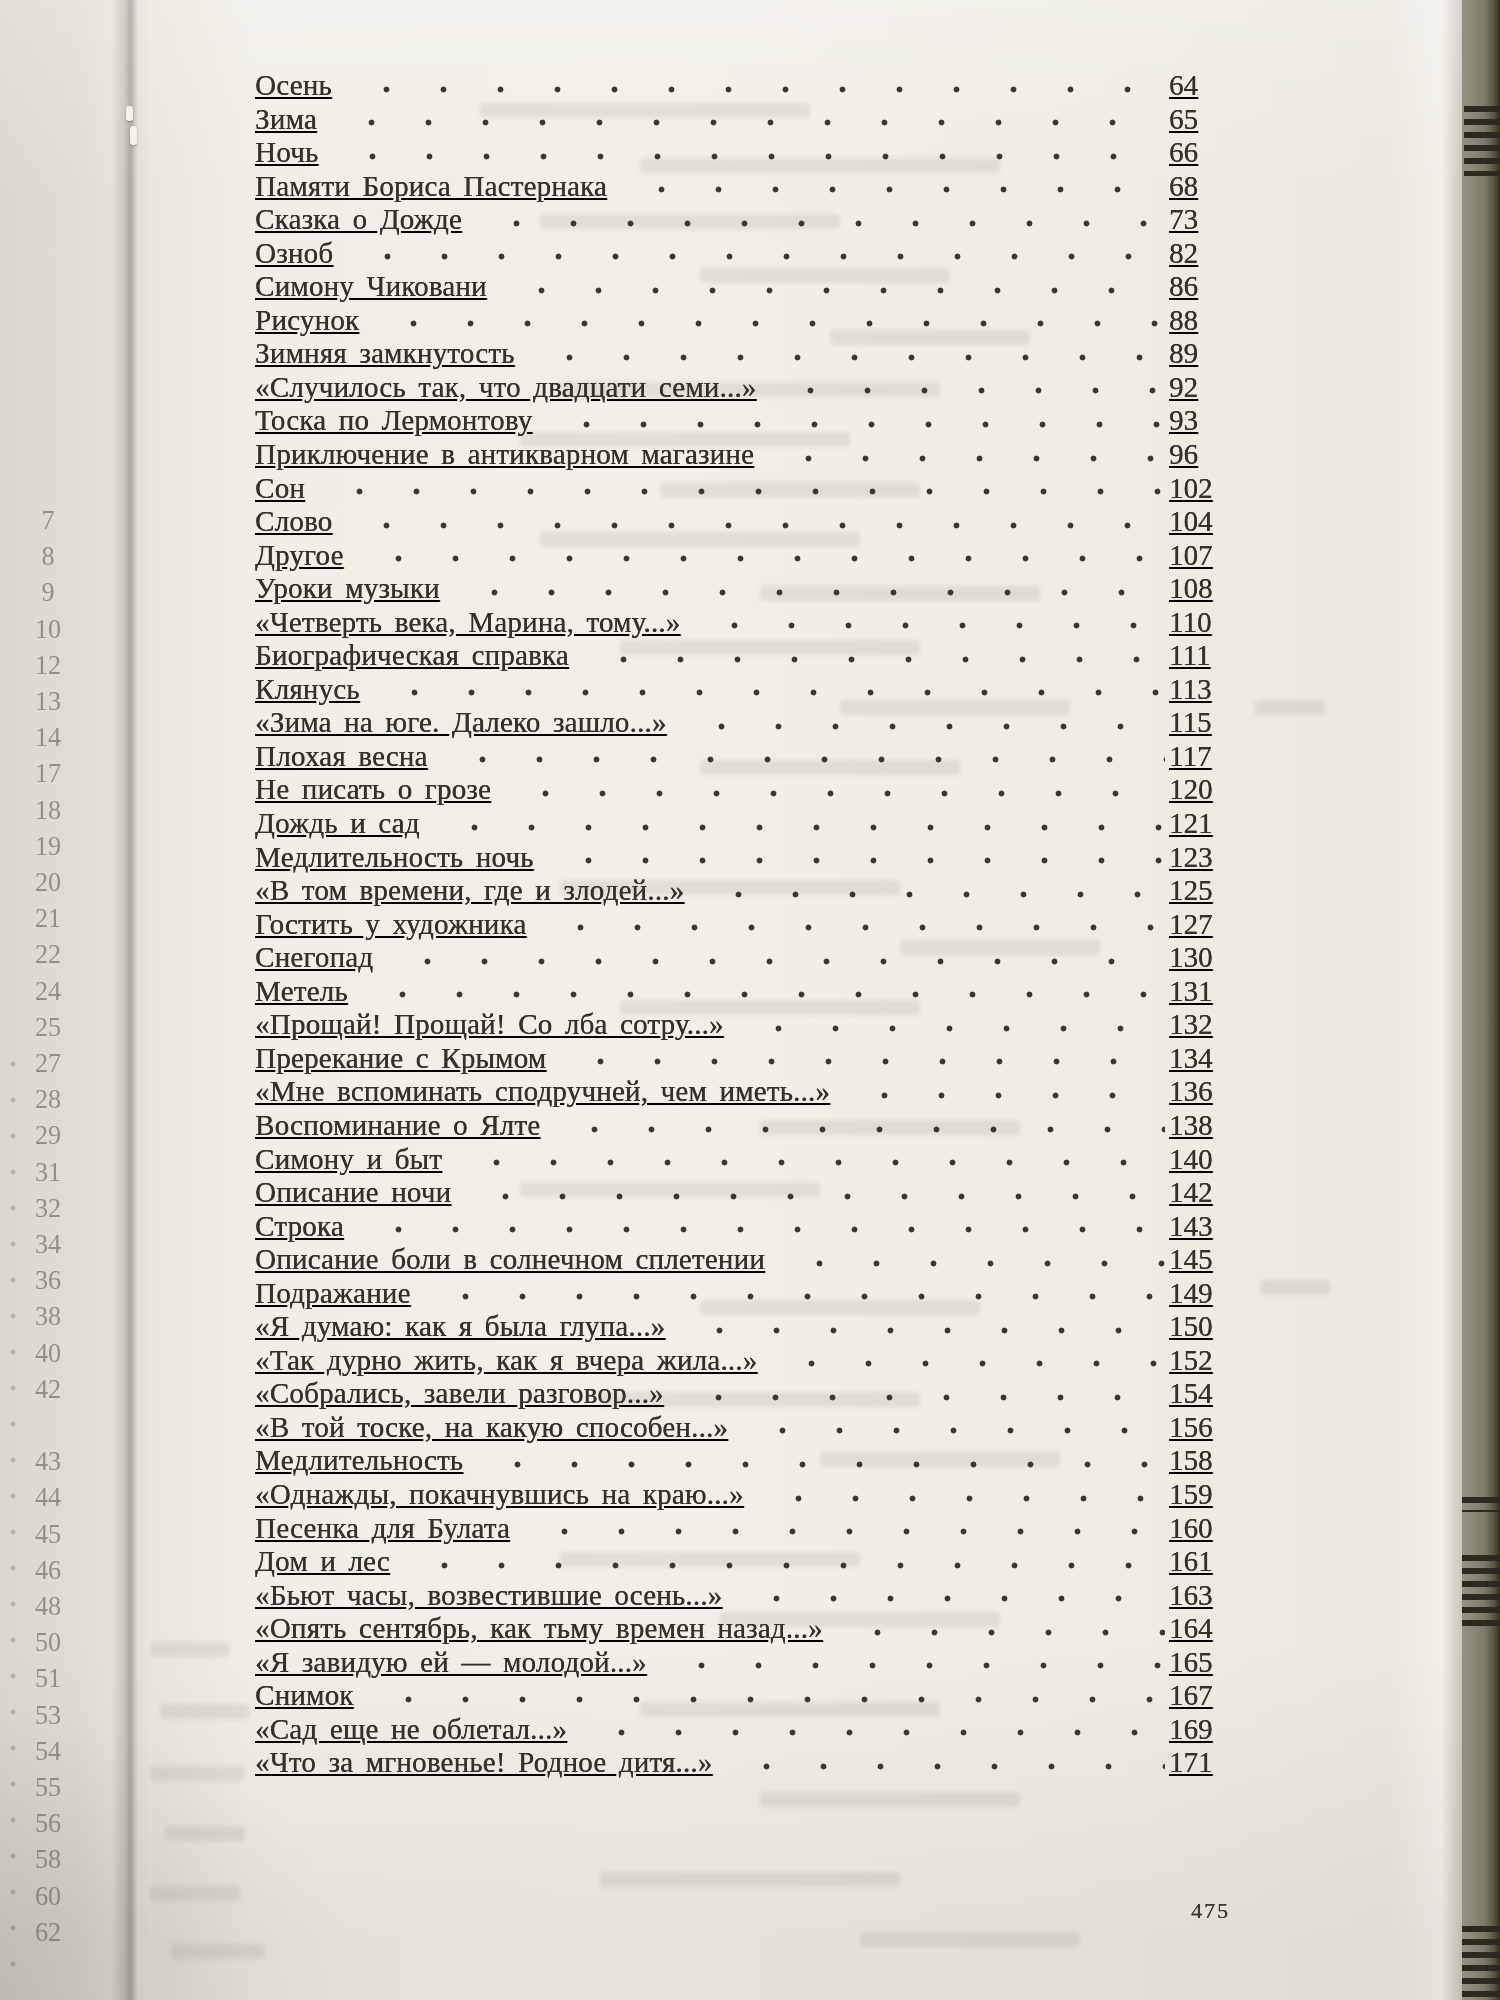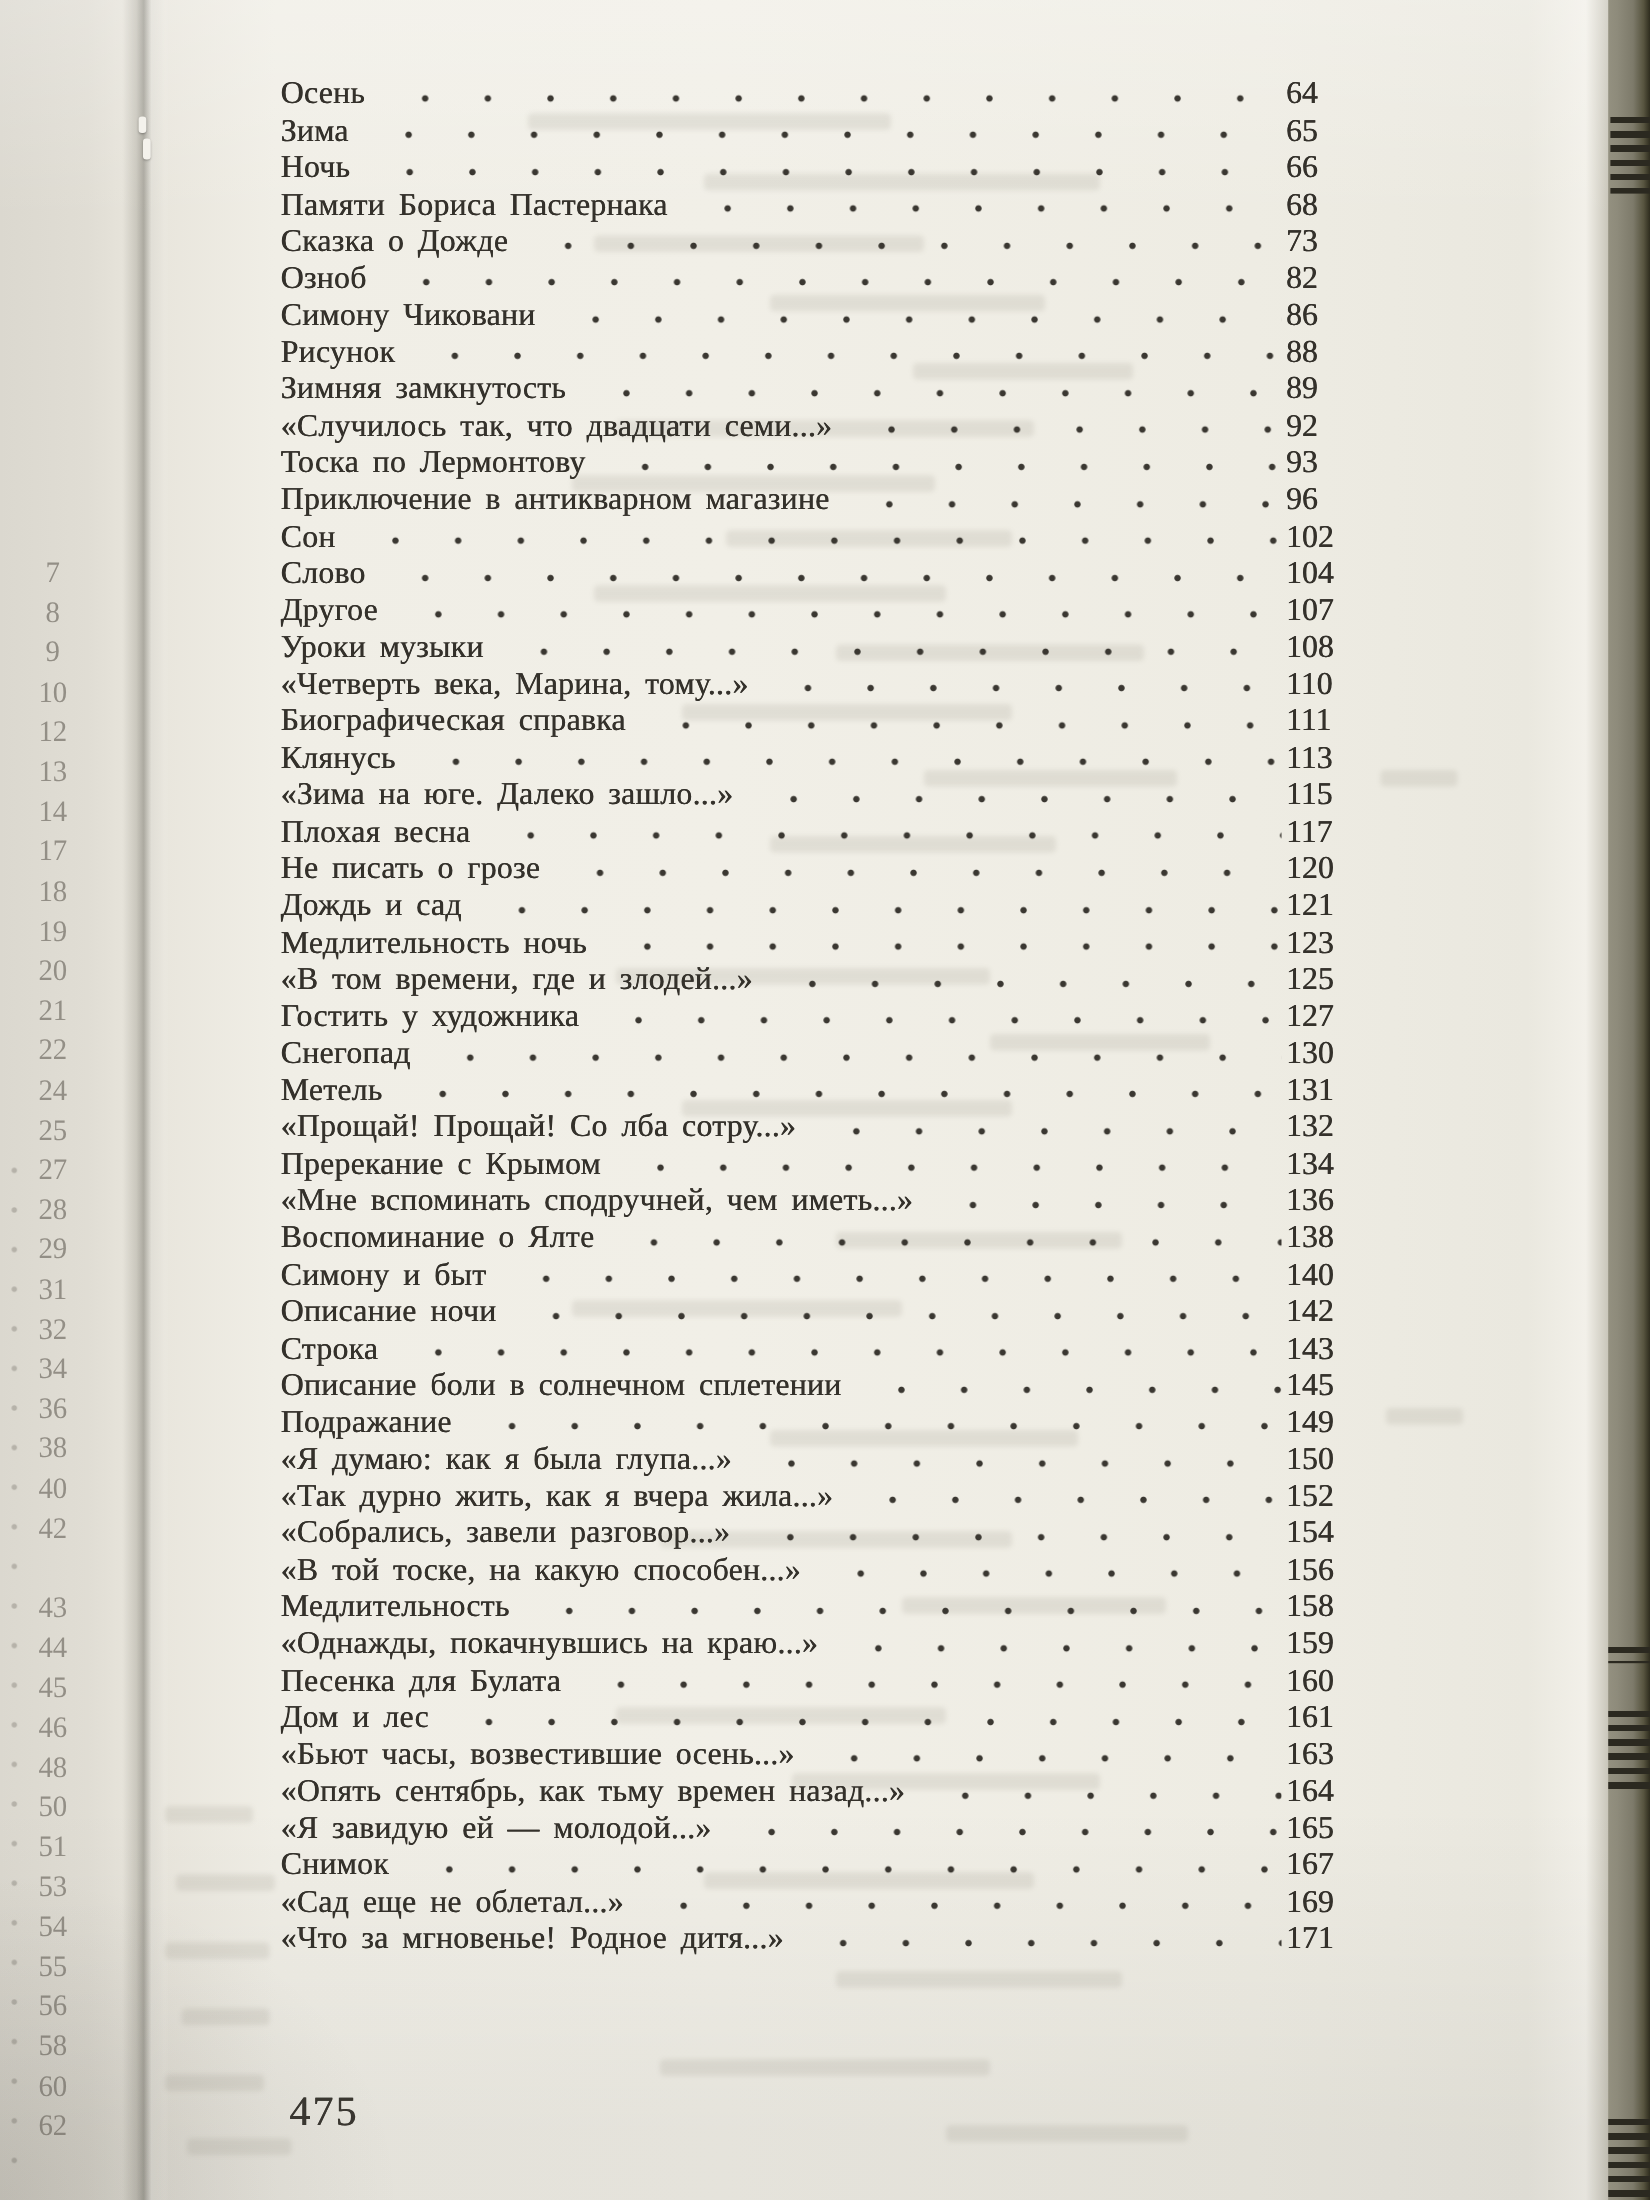--- a/index.html
+++ b/index.html
@@ -34,43 +34,43 @@
     background:linear-gradient(90deg,rgba(0,0,0,0) 0,rgba(0,0,0,0.06) 32%,rgba(0,0,0,0.17) 47%,rgba(255,255,255,0.22) 63%,rgba(0,0,0,0) 100%);
   }
   .stitch{
     position:absolute;width:7px;border-radius:3px;background:#f4f2ec;
     box-shadow:0 1px 2px rgba(0,0,0,0.28);
   }
   .stitch.s1{left:126px;top:106px;height:15px;}
   .stitch.s2{left:130px;top:126px;height:19px;}
 
   
-  .toc{position:absolute;left:255px;top:69px;width:988px;}
+  .toc{position:absolute;left:255px;top:69px;width:988px;text-decoration:underline;}
   .row{
     display:flex;align-items:baseline;height:33.55px;
     font-size:29px;color:#34312b;white-space:nowrap;
   }
   .row .t{
     letter-spacing:0.2px;word-spacing:5px;
     text-shadow:0.35px 0 0 currentColor;
   }
   .leader{
     flex:1 1 auto;min-width:6px;align-self:stretch;
     margin:0 4px 0 18px;
     background-image:radial-gradient(circle,#3a3731 2.5px,rgba(0,0,0,0) 3.3px);
     background-size:57px 7px;background-repeat:repeat-x;
     background-position:8px calc(100% - 10px);
   }
   .row .n{
     min-width:74px;
     text-shadow:0.35px 0 0 currentColor;
   }
   .footer{
-    position:absolute;left:263px;width:988px;top:1898px;
-    text-align:left;font-size:38px;letter-spacing:2px;color:#3a3731;
+    position:absolute;left:242px;width:988px;top:1898px;
+    text-align:right;font-size:22px;letter-spacing:2px;color:#3a3731;
     text-shadow:0.35px 0 0 currentColor;
   }
 
   
   .ghost-num{
     position:absolute;left:22px;width:52px;text-align:center;
     font-size:27px;color:rgba(96,92,84,0.60);
     filter:blur(0.55px);transform:scaleX(0.97);
   }
   .ghost-dots{

